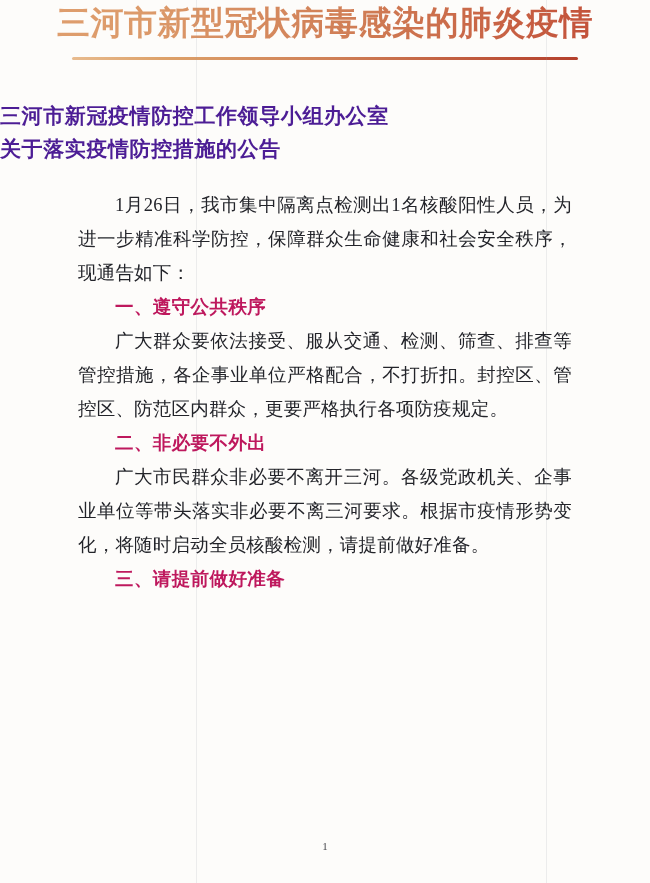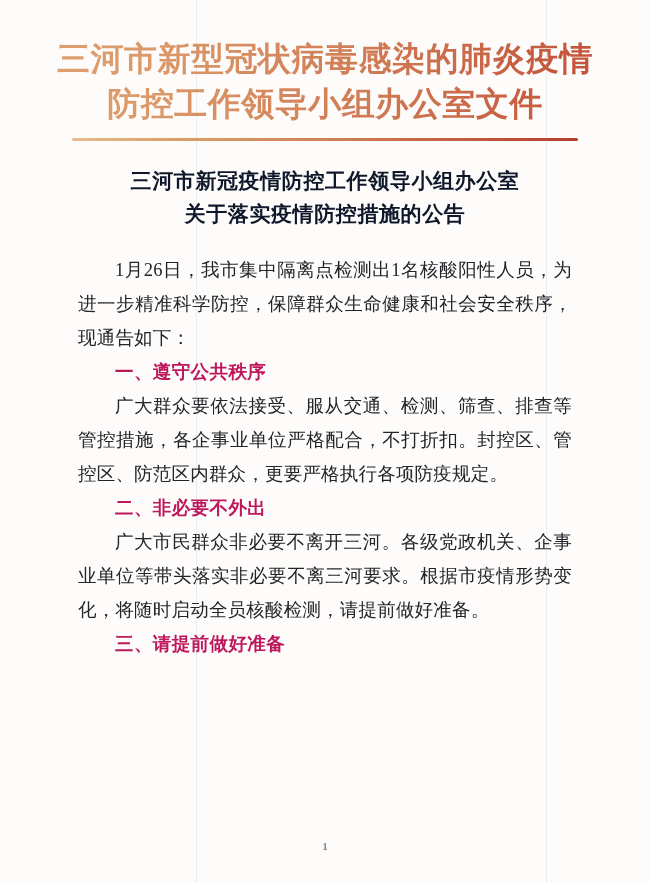--- a/index.html
+++ b/index.html
@@ -29,21 +29,20 @@
 
   .page-wrap {
     position: relative;
     width: 650px;
     height: 883px;
     box-sizing: border-box;
   }
 
   
   .masthead {
-    padding-top: 36px;
     text-align: center;
   }
   .masthead-line {
     font-family: "DejaVu Sans", "Liberation Sans", sans-serif;
     font-weight: 700;
     font-size: 33px;
     line-height: 45px;
     letter-spacing: 0.5px;
     background-image: linear-gradient(100deg, #e0a070 0%, #dc9a6a 22%, #d07d55 55%, #c4553c 88%, #bf4a36 100%);
     -webkit-background-clip: text;
@@ -56,25 +55,24 @@
   .masthead-rule {
     width: 506px;
     height: 3px;
     margin: 12px auto 0 auto;
     border-radius: 2px;
     background-image: linear-gradient(90deg, #e8bb8e 0%, #dda169 18%, #cf7f56 52%, #bc5137 86%, #b4402c 100%);
   }
 
   
   .doc-title {
-    margin-top: 24px;
-    text-align: center;
+    margin-top: 40px;
     font-family: "DejaVu Sans", "Liberation Sans", sans-serif;
     font-weight: 700;
-    color: #0f172a;
+    color: #4c1d95;
   }
   .doc-title-line {
     font-size: 21px;
     line-height: 33px;
     letter-spacing: 0.6px;
     white-space: nowrap;
   }
 
   
   .doc-body {
@@ -117,21 +115,20 @@
 </head>
 <body>
 
 <div class="page-wrap">
 
   <div class="scan-seam s1"></div>
   <div class="scan-seam s2"></div>
 
   <div class="masthead">
     <div class="masthead-line">三河市新型冠状病毒感染的肺炎疫情</div>
-    <div class="masthead-line">防控工作领导小组办公室文件</div>
     <div class="masthead-rule"></div>
   </div>
 
   <div class="doc-title">
     <div class="doc-title-line">三河市新冠疫情防控工作领导小组办公室</div>
     <div class="doc-title-line">关于落实疫情防控措施的公告</div>
   </div>
 
   <div class="doc-body">
 

